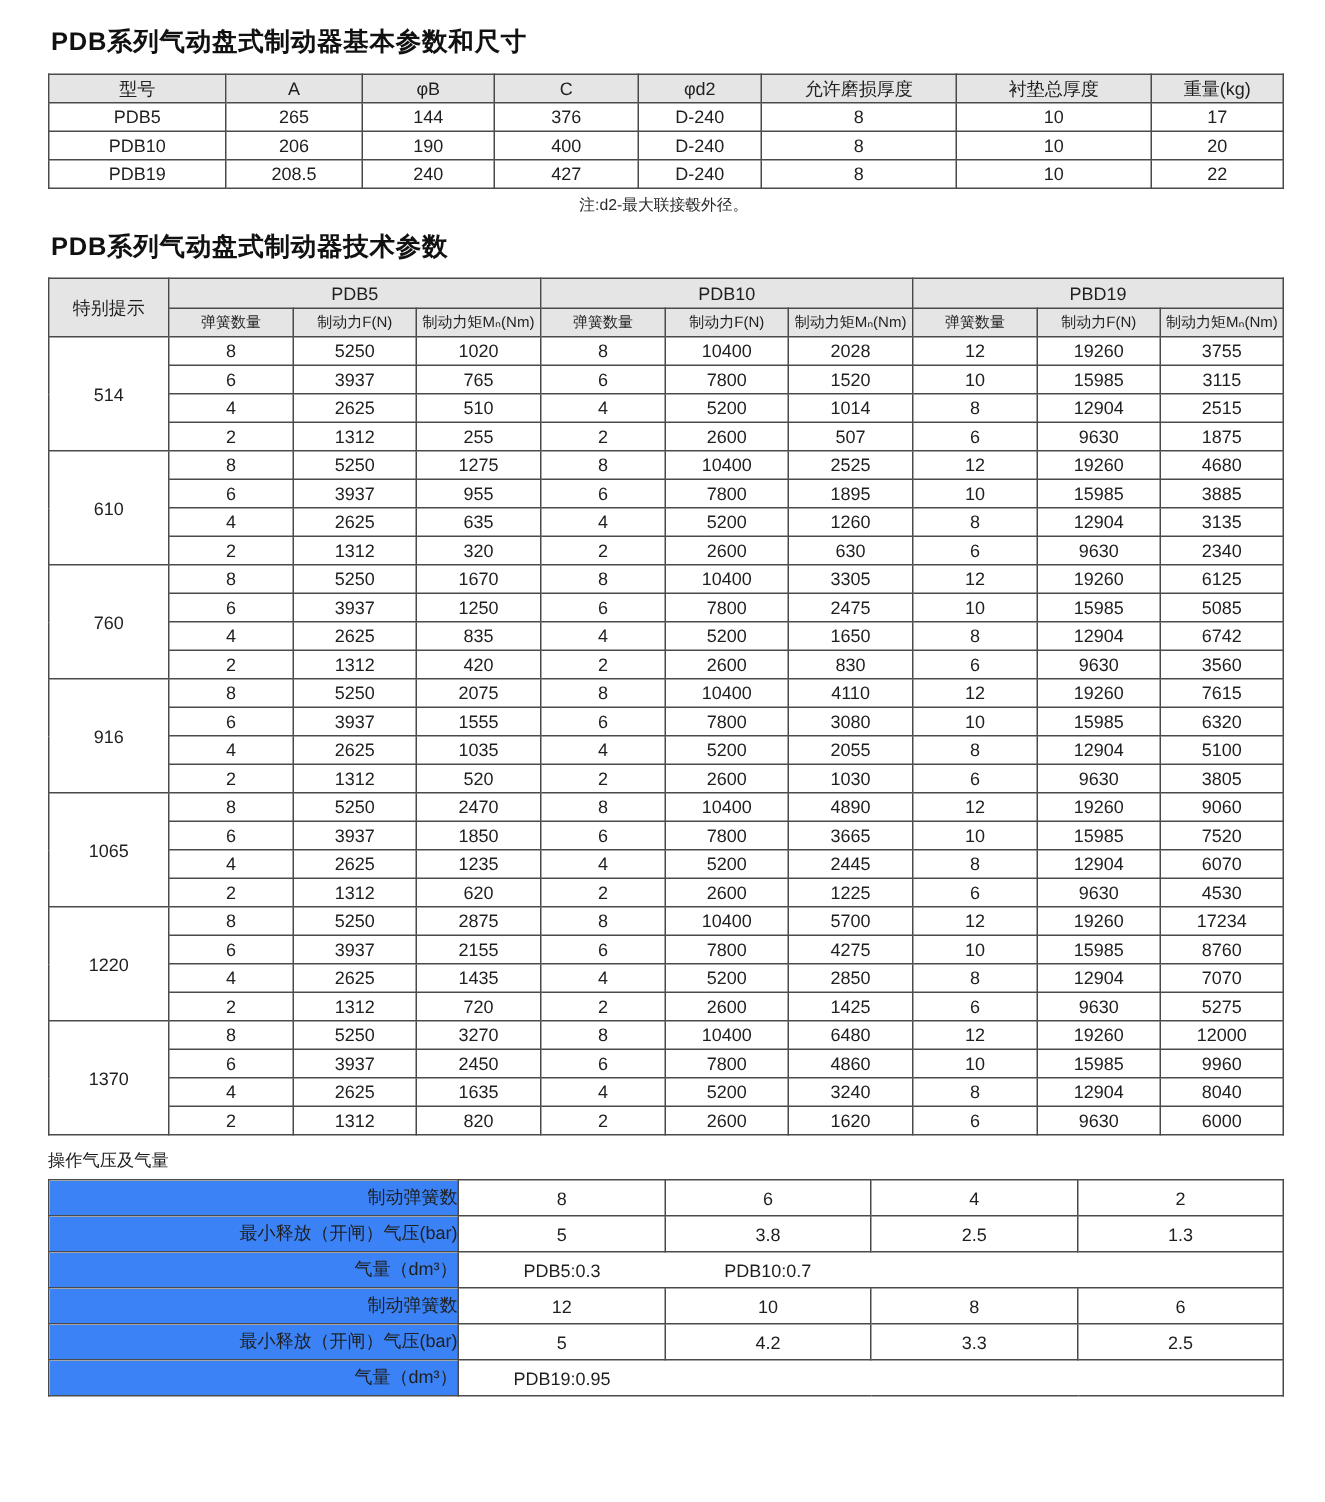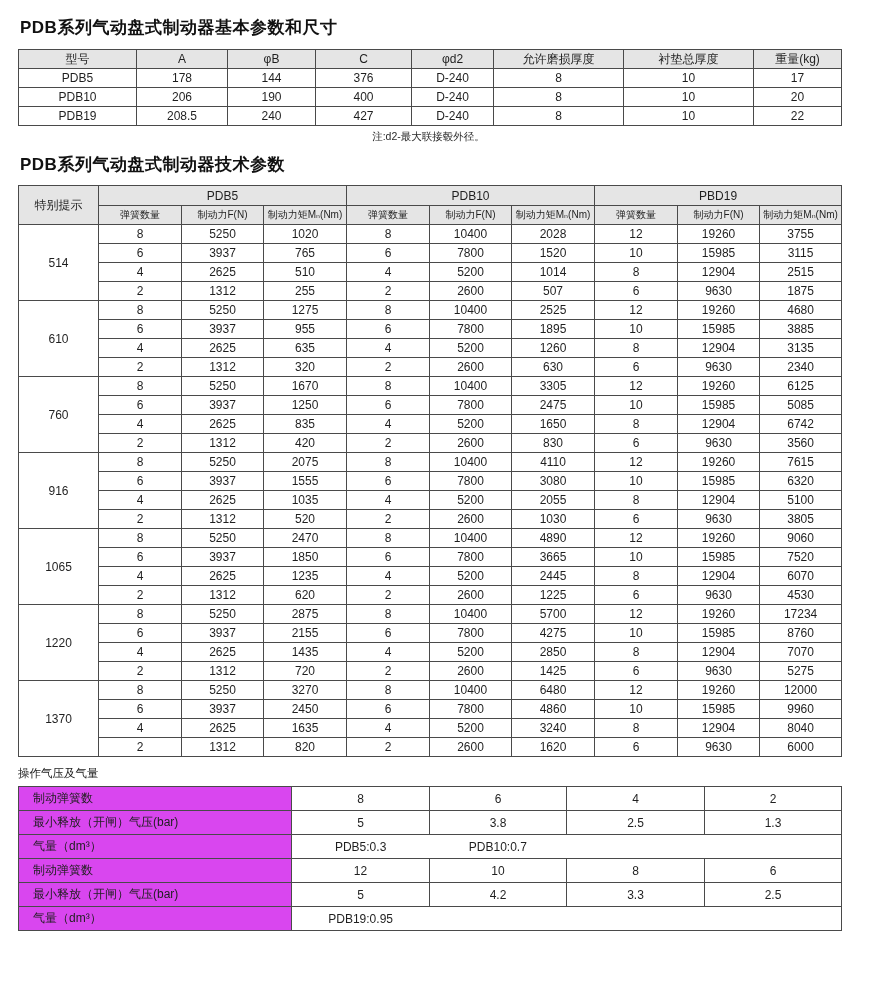--- a/index.html
+++ b/index.html
@@ -2,21 +2,21 @@
 <html><head>
 <meta charset="utf-8">
 <style>
   * { margin:0; padding:0; box-sizing:border-box; }
   html,body { background:#ffffff; }
   body {
     width:883px; height:1001px; overflow:hidden;
     font-family:"Liberation Sans","DejaVu Sans",sans-serif;
     color:#1f1f1f;
   }
-  .page { padding:12px 30px 0 18px; width:881px; }
+  .page { padding:12px 30px 0 32px; width:881px; }
 
   .doc-title {
     font-size:17px; font-weight:bold; color:#111;
     margin:4px 0 10px 2px; letter-spacing:0.5px;
   }
   .doc-title.second { margin-top:7px; margin-bottom:9px; }
 
   table { border-collapse:collapse; width:823px; table-layout:fixed; }
   td {
     border:1px solid #4a4a4a; text-align:center; vertical-align:middle;
@@ -35,21 +35,21 @@
     width:823px; text-align:center; font-size:10.5px; color:#2a2a2a;
     padding:4px 2px 2px 0; height:20px;
   }
 
   
   .notice { font-size:12.5px; color:#1c1c1c; margin:8px 0 0 0; letter-spacing:0.2px; }
   .ptitle { font-size:11.5px; color:#1c1c1c; margin:9px 0 5px 0; }
 
   #pressure-table td { height:24px; }
   #pressure-table td.lbl {
-    background:#d946ef; text-align:left; padding-left:14px; font-size:12px;
+    background:#3b82f6; text-align:right; padding-left:14px; font-size:12px;
   }
   #pressure-table td.merged { text-align:left; padding:0; }
   #pressure-table td.merged span {
     display:inline-block; width:25%; text-align:center; font-size:12px;
   }
 </style>
 </head>
 <body>
 
 <div class="page">
@@ -73,21 +73,21 @@
           <td class="hdr">A</td>
           <td class="hdr">φB</td>
           <td class="hdr">C</td>
           <td class="hdr">φd2</td>
           <td class="hdr">允许磨损厚度</td>
           <td class="hdr">衬垫总厚度</td>
           <td class="hdr">重量(kg)</td>
         </tr>
         <tr>
           <td>PDB5</td>
-          <td>178</td>
+          <td>265</td>
           <td>144</td>
           <td>376</td>
           <td>D-240</td>
           <td>8</td>
           <td>10</td>
           <td>17</td>
         </tr>
         <tr>
           <td>PDB10</td>
           <td>206</td>

